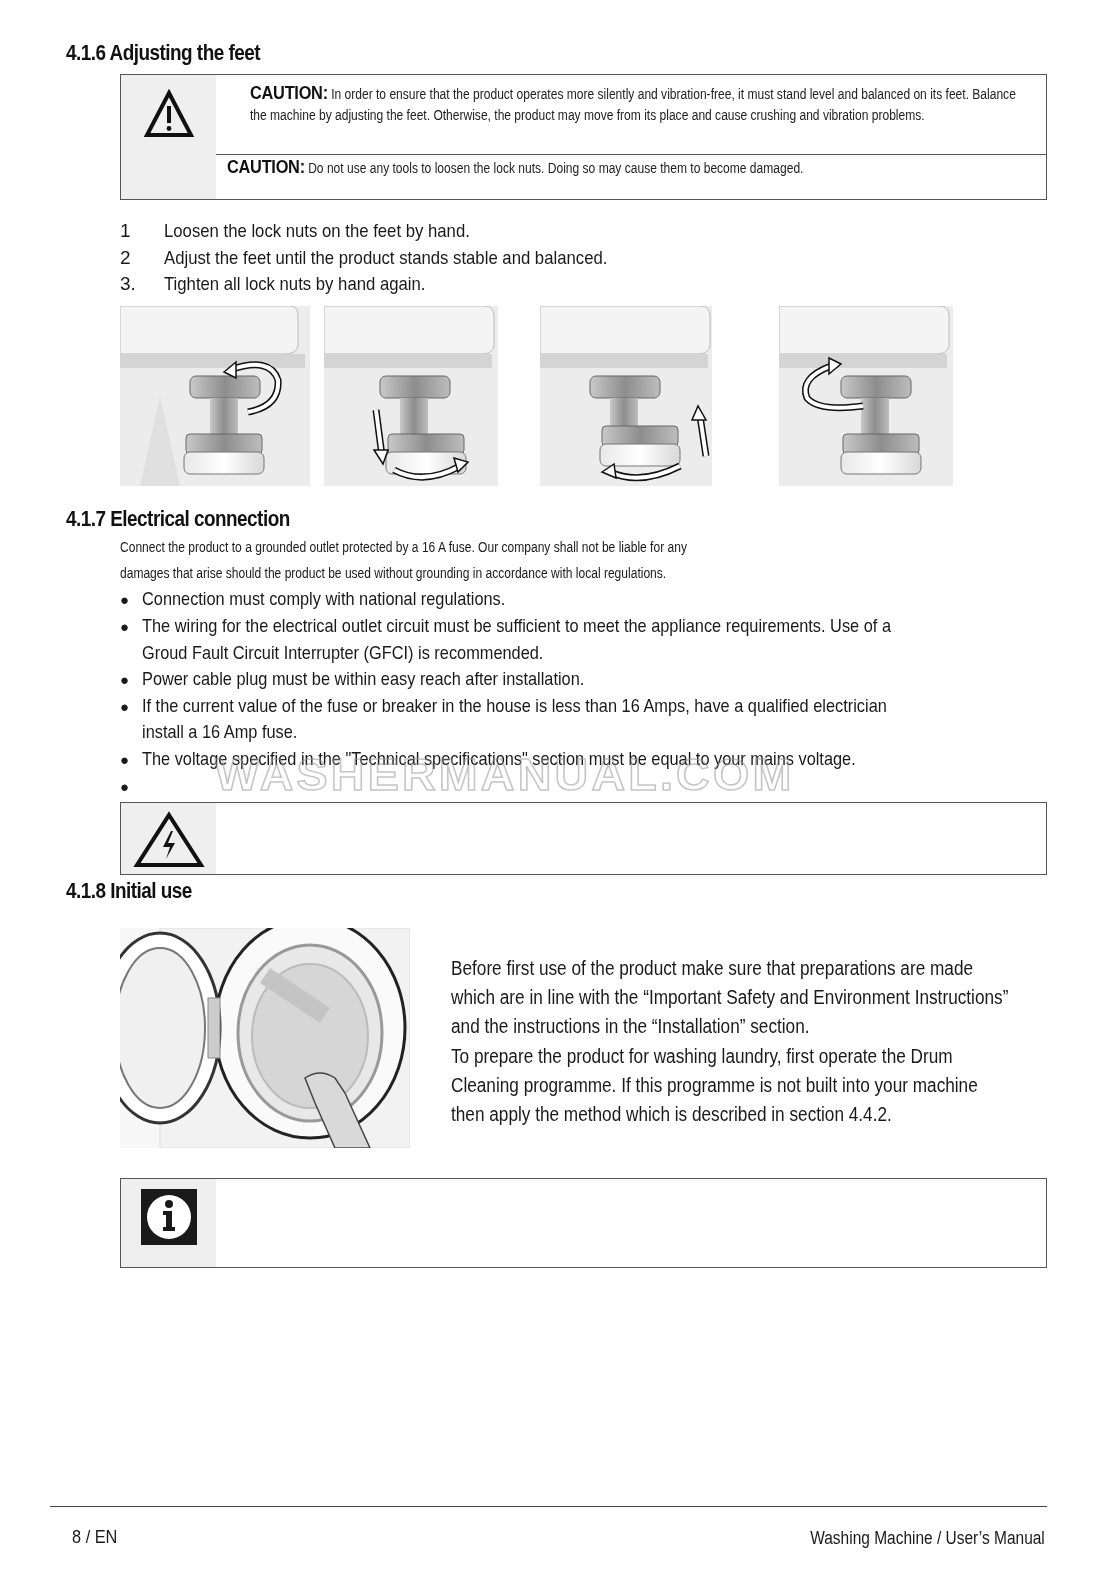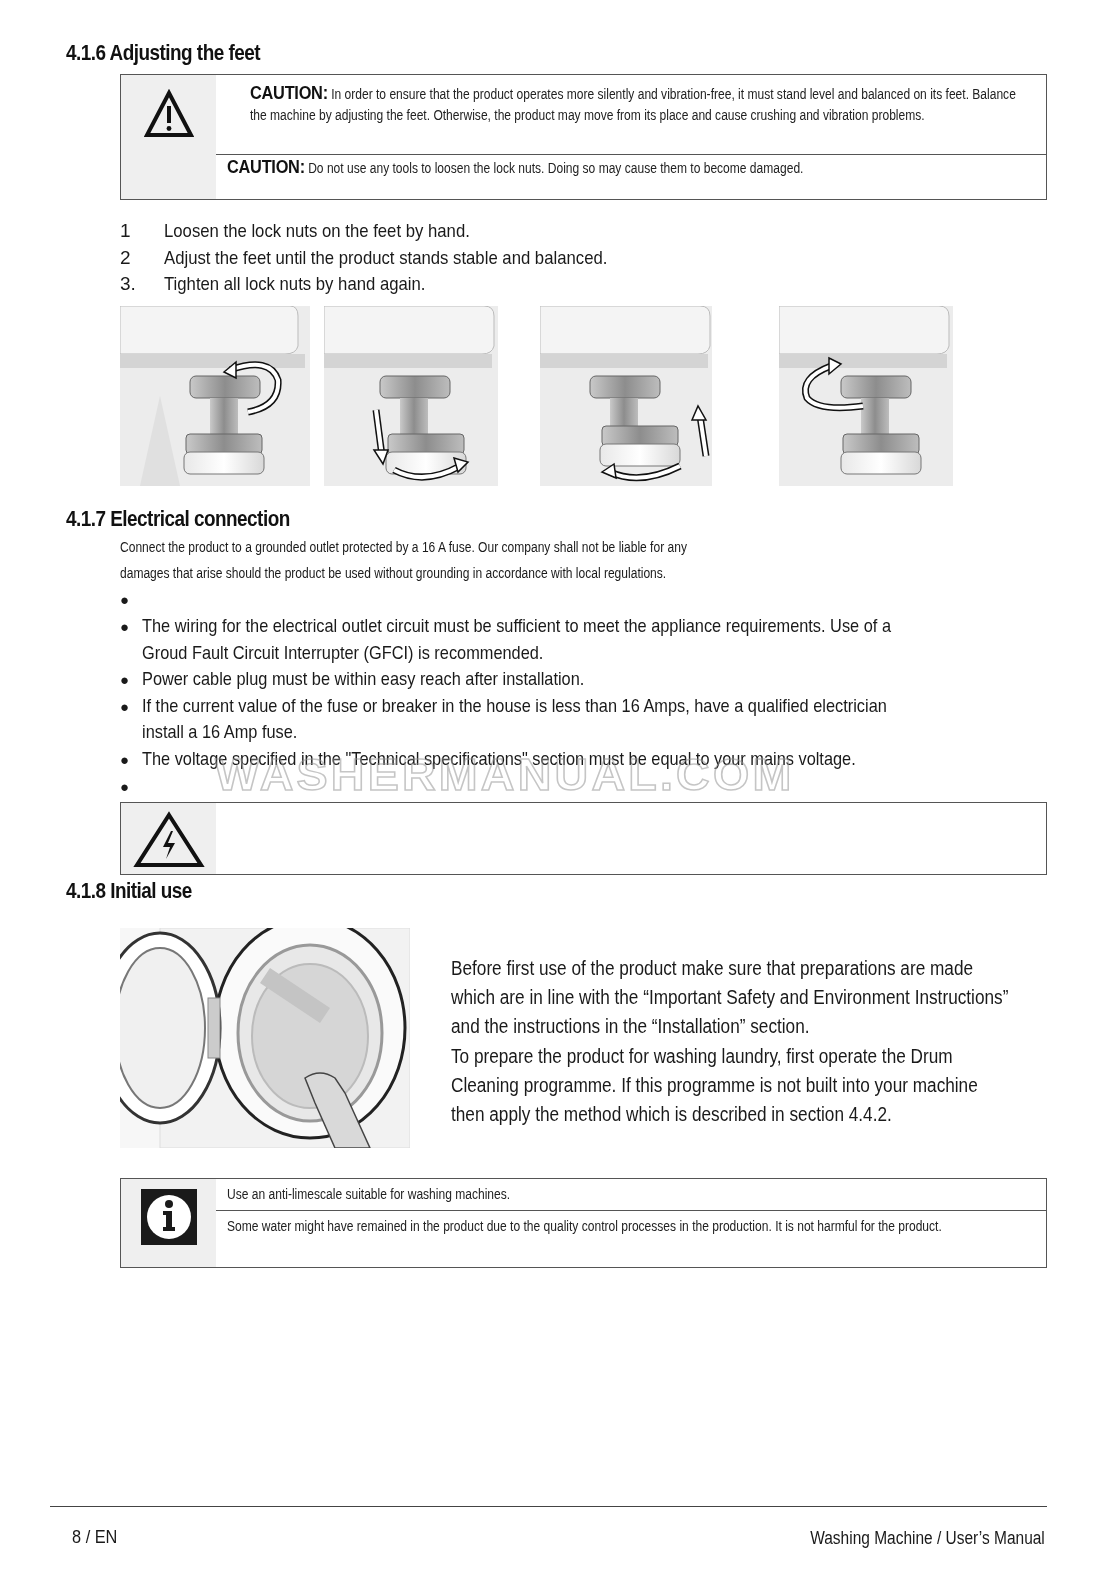--- a/index.html
+++ b/index.html
@@ -166,20 +166,23 @@
 <div class="heading" style="top:506px;">4.1.7 Electrical connection</div>
 
 <div class="para" style="left:120px; top:534px;">
   <div class="line">Connect the product to a grounded outlet protected by a 16 A fuse. Our company shall not be liable for any</div>
   <div class="line">damages that arise should the product be used without grounding in accordance with local regulations.</div>
 </div>
 
 <div class="bul" style="top:586px;">
   <div class="item">
     <span class="dot">●</span>
+    <div>
+        <div class="line">Connection must comply with national regulations.</div>
+      </div>
   </div>
   <div class="item">
     <span class="dot">●</span>
     <div>
       <div class="line">The wiring for the electrical outlet circuit must be sufficient to meet the appliance requirements. Use of a</div>
       <div class="line">Groud Fault Circuit Interrupter (GFCI) is recommended.</div>
     </div>
   </div>
   <div class="item">
     <span class="dot">●</span>
@@ -242,25 +245,17 @@
 
 <div class="box" style="top:1178px; height:88px;">
   <div class="iconcol">
     <svg width="56" height="56" viewBox="0 0 56 56" style="margin-top:10px;">
       <rect x="0" y="0" width="56" height="56" fill="#1a1a1a"></rect>
       <circle cx="28" cy="28" r="22" fill="#ffffff"></circle>
       <circle cx="28" cy="15" r="4" fill="#1a1a1a"></circle>
       <path d="M22,22 H31 V38 H34 V42 H22 V38 H25 V26 H22 Z" fill="#1a1a1a"></path>
     </svg>
   </div>
-  <div class="rows">
-    <div class="row" style="padding-top:5px; padding-bottom:5px;">
-      <span class="cond">Use an anti-limescale suitable for washing machines.</span>
-    </div>
-    <div class="row" style="padding-top:5px;">
-      <span class="cond">Some water might have remained in the product due to the quality control processes in the production. It is not harmful for the product.</span>
-    </div>
-  </div>
 </div>
 
 <div class="footer-rule"></div>
 <div class="footer-left">8 / EN</div>
 <div class="footer-right">Washing Machine / User’s Manual</div>
 
 </body></html>

